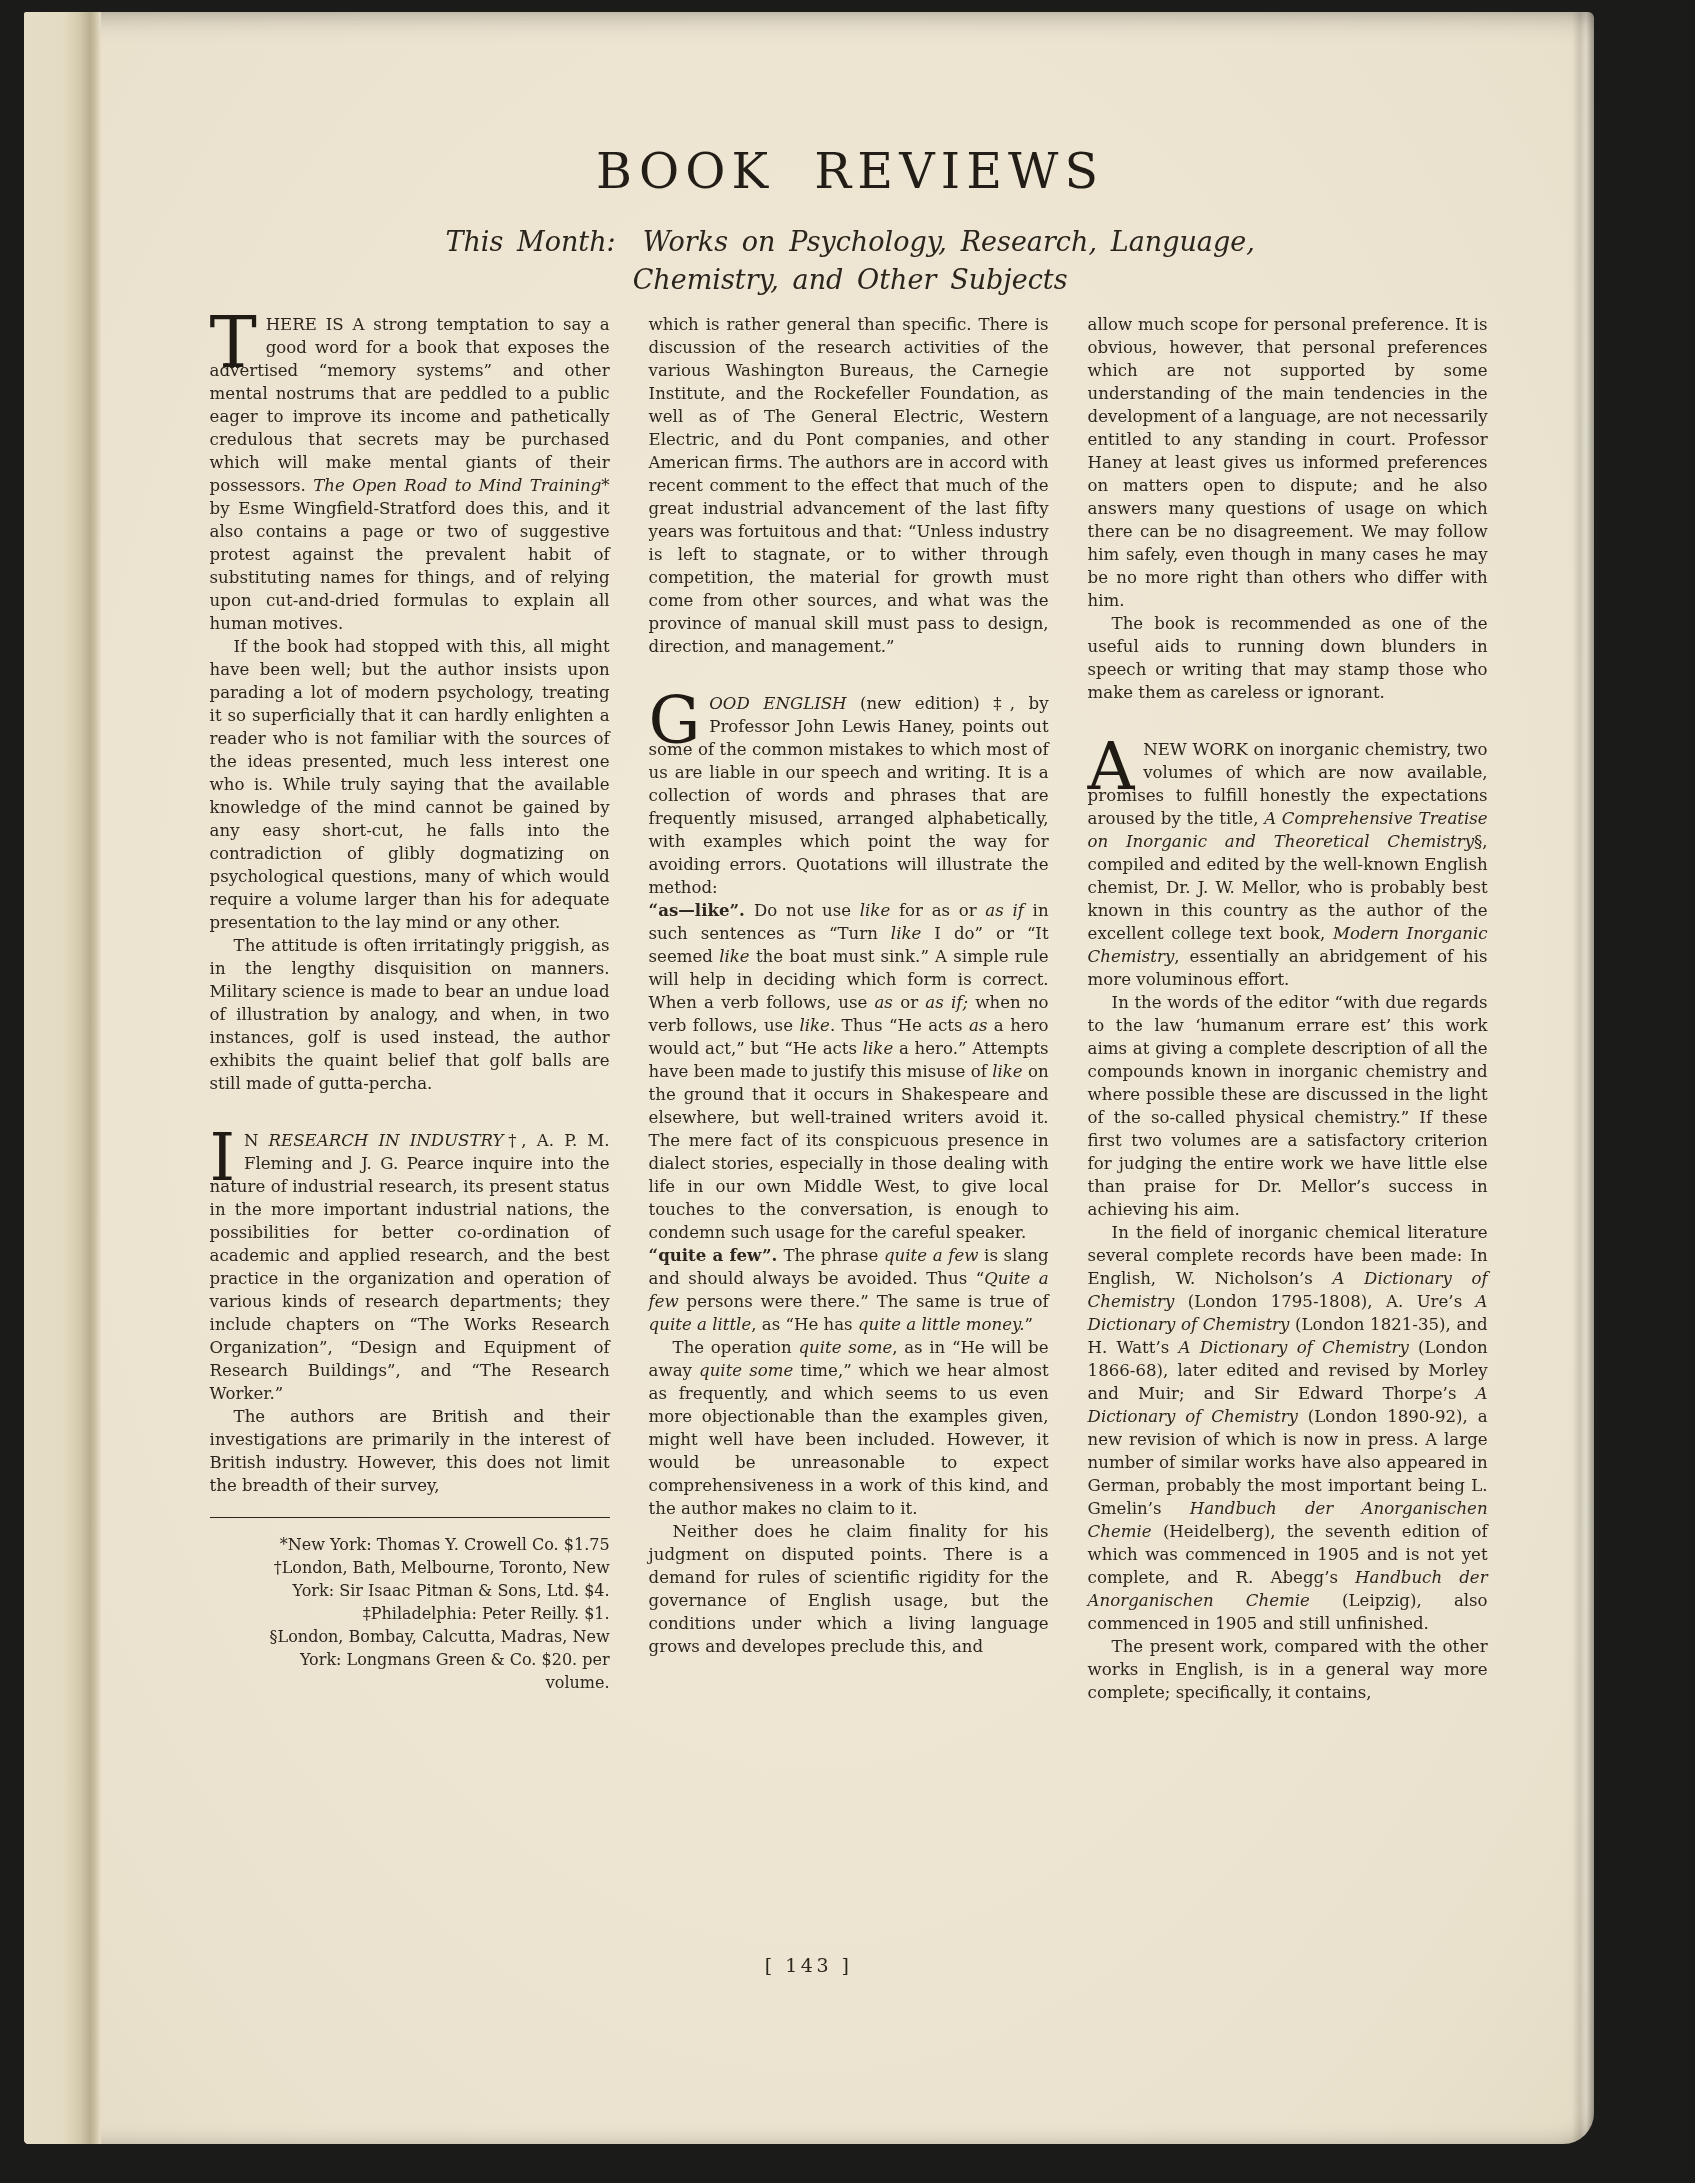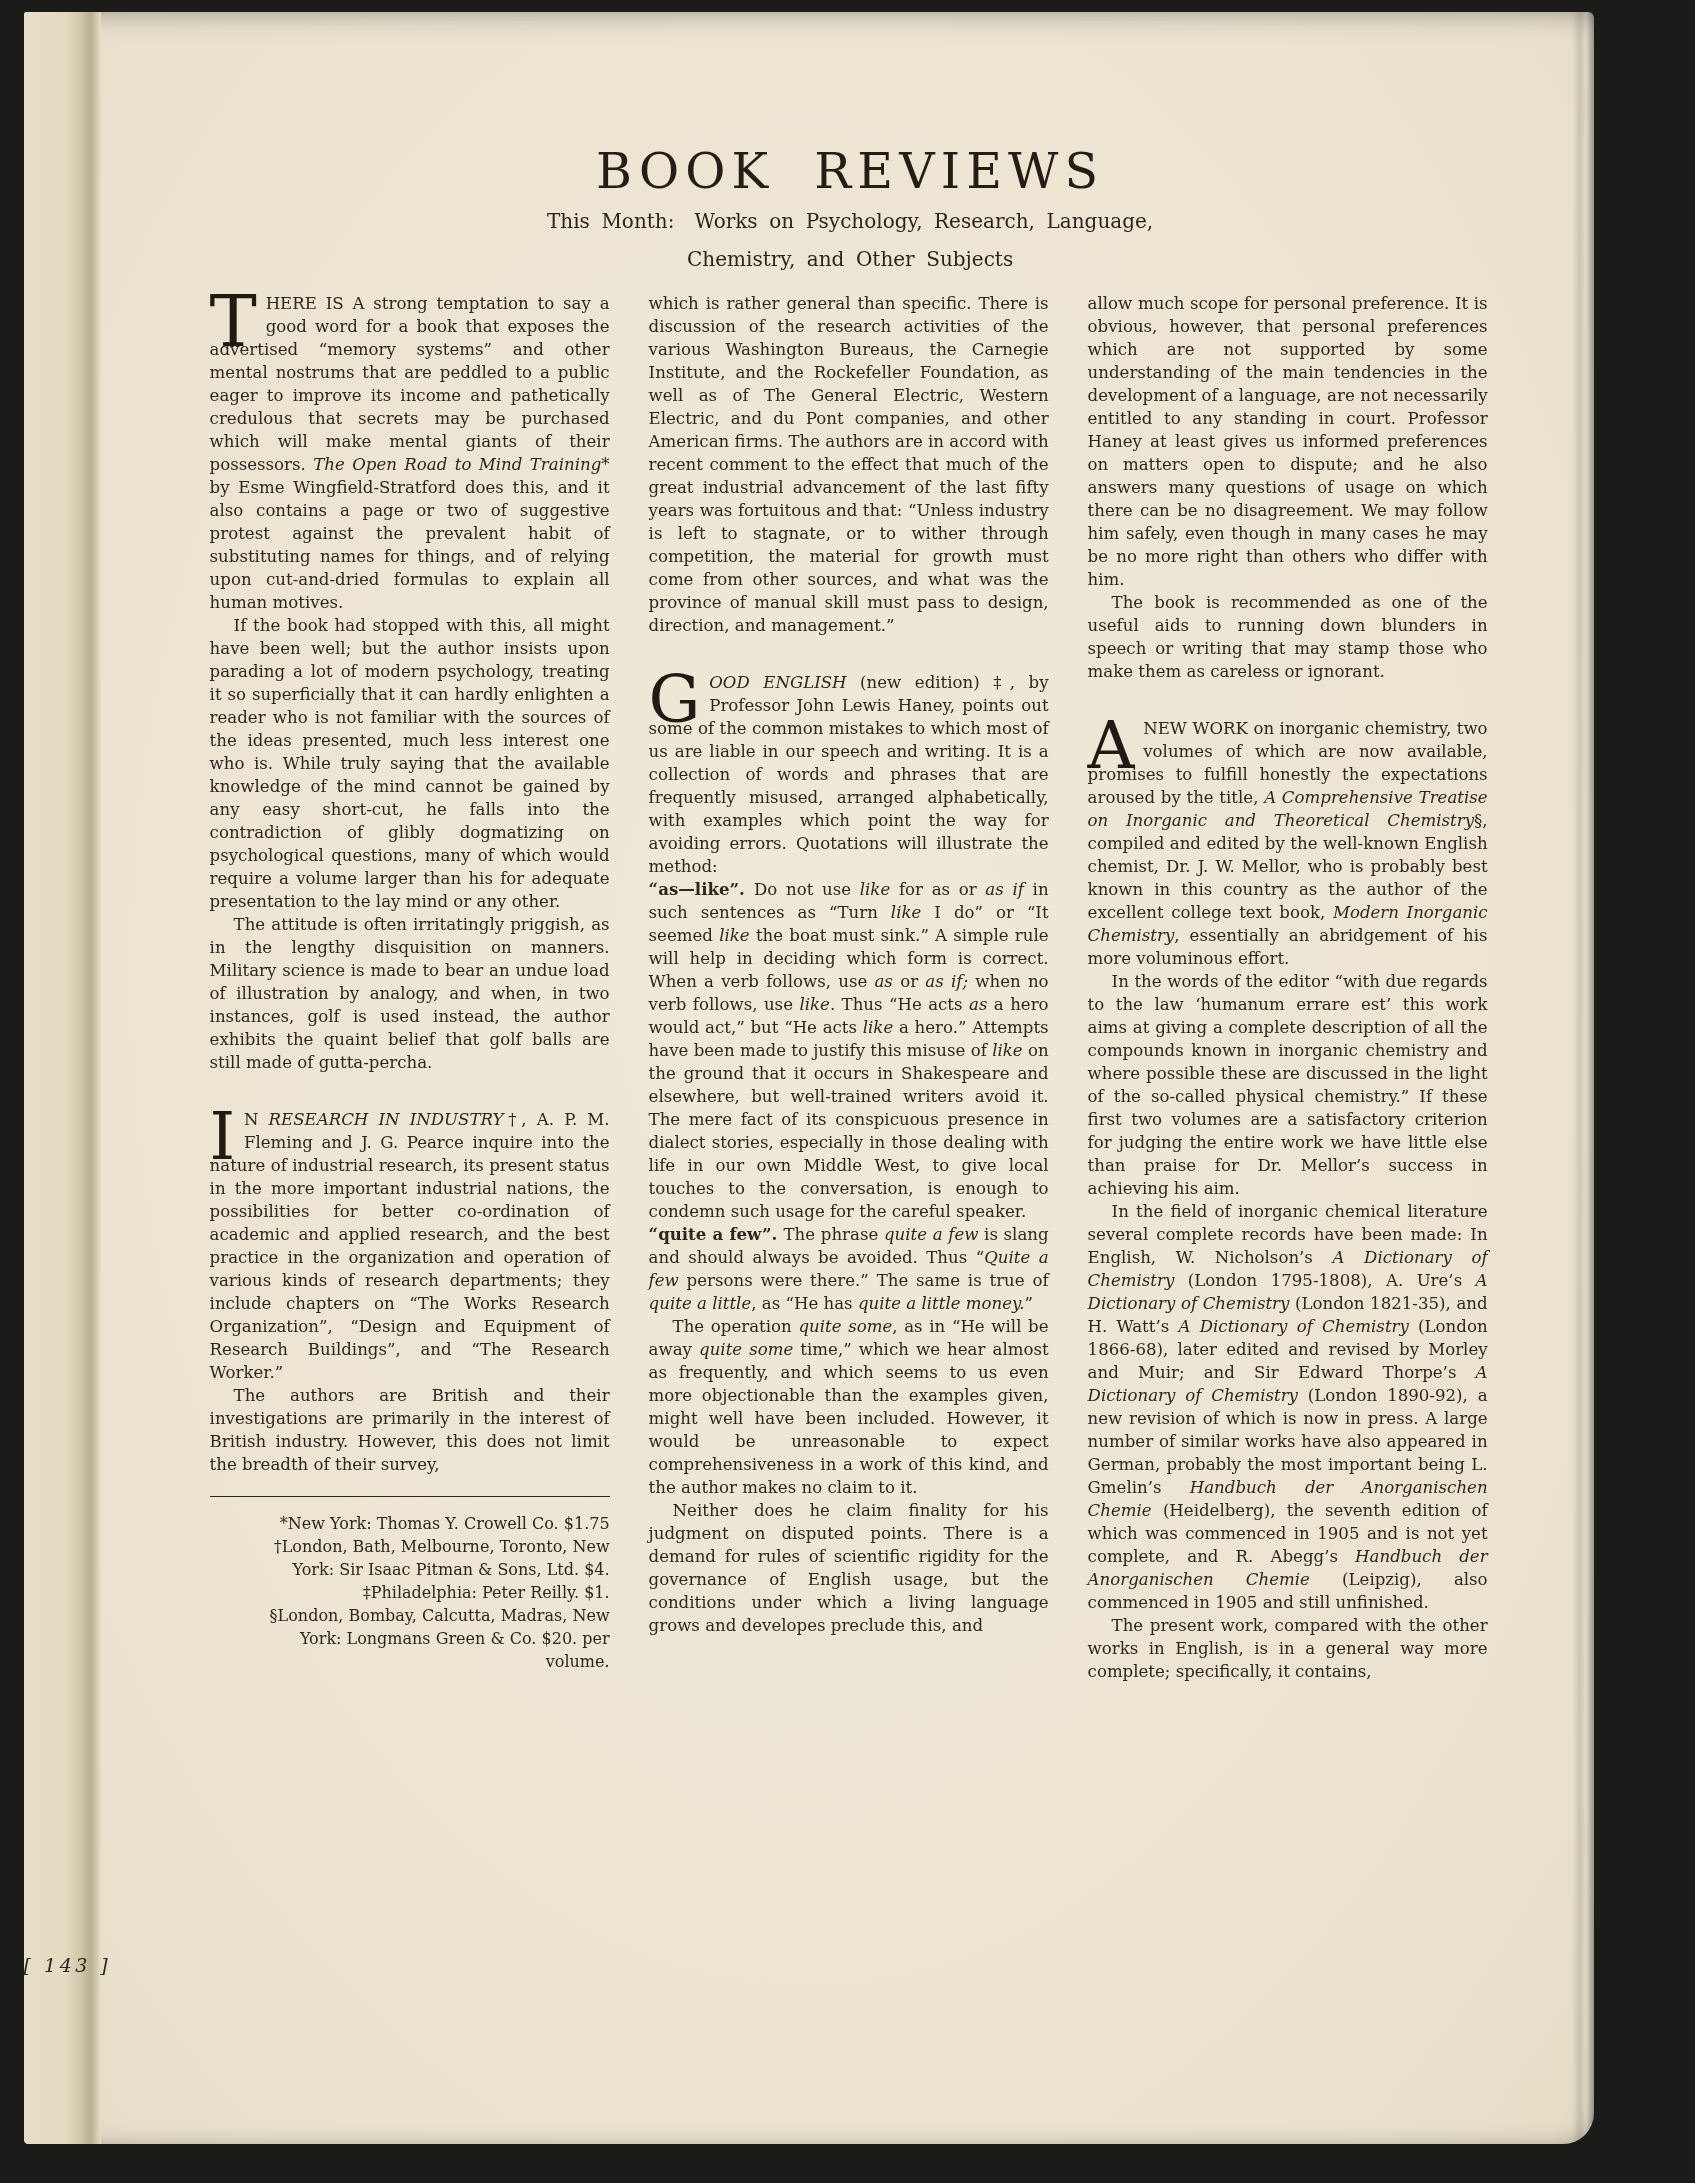--- a/index.html
+++ b/index.html
@@ -19,38 +19,38 @@
   .gutter{
     position:absolute;left:0;top:0;bottom:0;width:77px;
     background:linear-gradient(90deg,#e6ddc6 0%,#e4dbc3 52%,#d3c9ad 72%,#b9ae90 86%,#cdc3a7 93%,#e7dfca 100%);
     border-radius:2.6px 0 0 4.4px;
   }
   .content{position:absolute;left:186px;top:0;width:1281px;color:#2b261e;}
   .title{
     margin:131px 0 0 0;text-align:center;font-weight:normal;
     font-size:49px;line-height:1.2;letter-spacing:6.1px;word-spacing:18.4px;color:#221d16;
   }
-  .subtitle{text-align:center;font-size:20px;line-height:38px;word-spacing:5.2px;color:#29241c;}
+  .subtitle{margin-top:21px;text-align:center;font-style:italic;font-size:27px;line-height:38px;word-spacing:5.2px;color:#29241c;}
   .cols{display:flex;gap:39px;margin-top:14px;}
   .col{width:400px;font-size:16.6px;line-height:23px;text-align:justify;}
   .col p{margin:0;text-indent:24px;}
   .col p.first{text-indent:0;}
   .col p.section{margin-top:34px;}
   .dropcap{
     float:left;font-size:65px;line-height:0.62;padding:4.4px 8.7px 0 0;
     position:relative;top:4.4px;color:#1f1a13;
   }
   .dropcap.big{font-size:71px;line-height:0.58;}
   .entry{margin-left:35px;text-indent:0 !important;}
   b{font-weight:bold;}
   i{font-style:italic;}
   .fnrule{border-top:1.3px solid #2b261e;width:100%;margin:20px 0 15px 0;height:0;}
   .footnote{font-size:16px;line-height:23px;text-align:right;padding-left:66px;text-indent:-42px;}
   .fnmark{display:inline-block;width:21px;text-indent:0;}
-  .pageno{position:absolute;left:0;right:0;top:1942px;font-size:19px;letter-spacing:3.5px;color:#2b261e;font-style:italic;}
+  .pageno{position:absolute;left:0;right:0;top:1942px;text-align:center;font-size:19px;letter-spacing:3.5px;color:#2b261e;}
 </style>
 </head>
 <body>
 
 <div class="page">
   <div class="gutter"></div>
 
   <div class="content">
     <h1 class="title">BOOK  REVIEWS</h1>
     <div class="subtitle">

